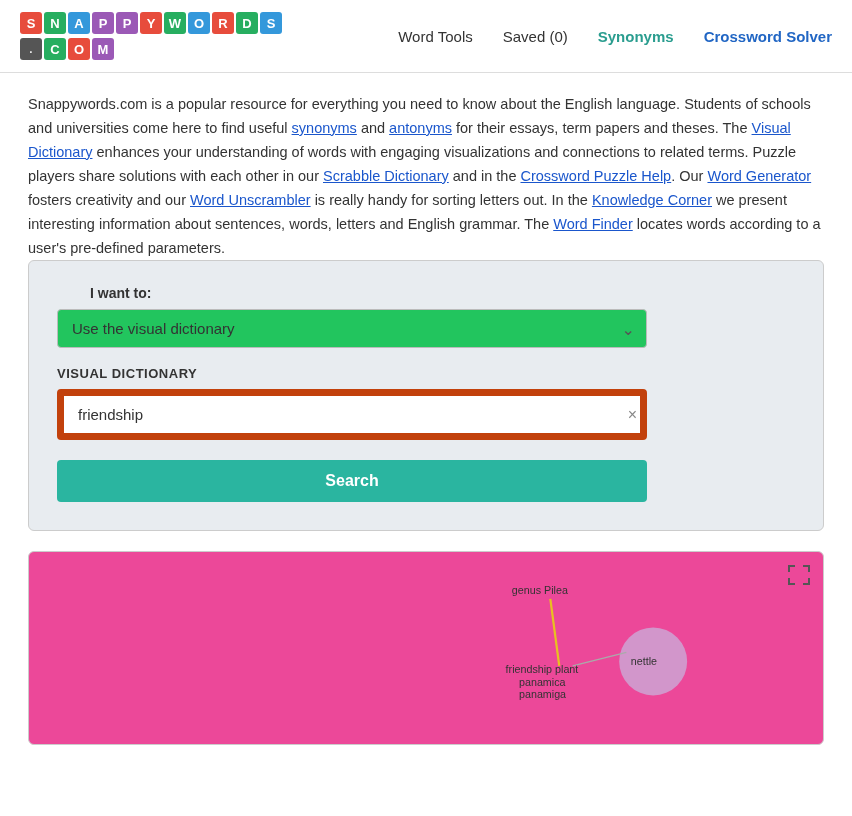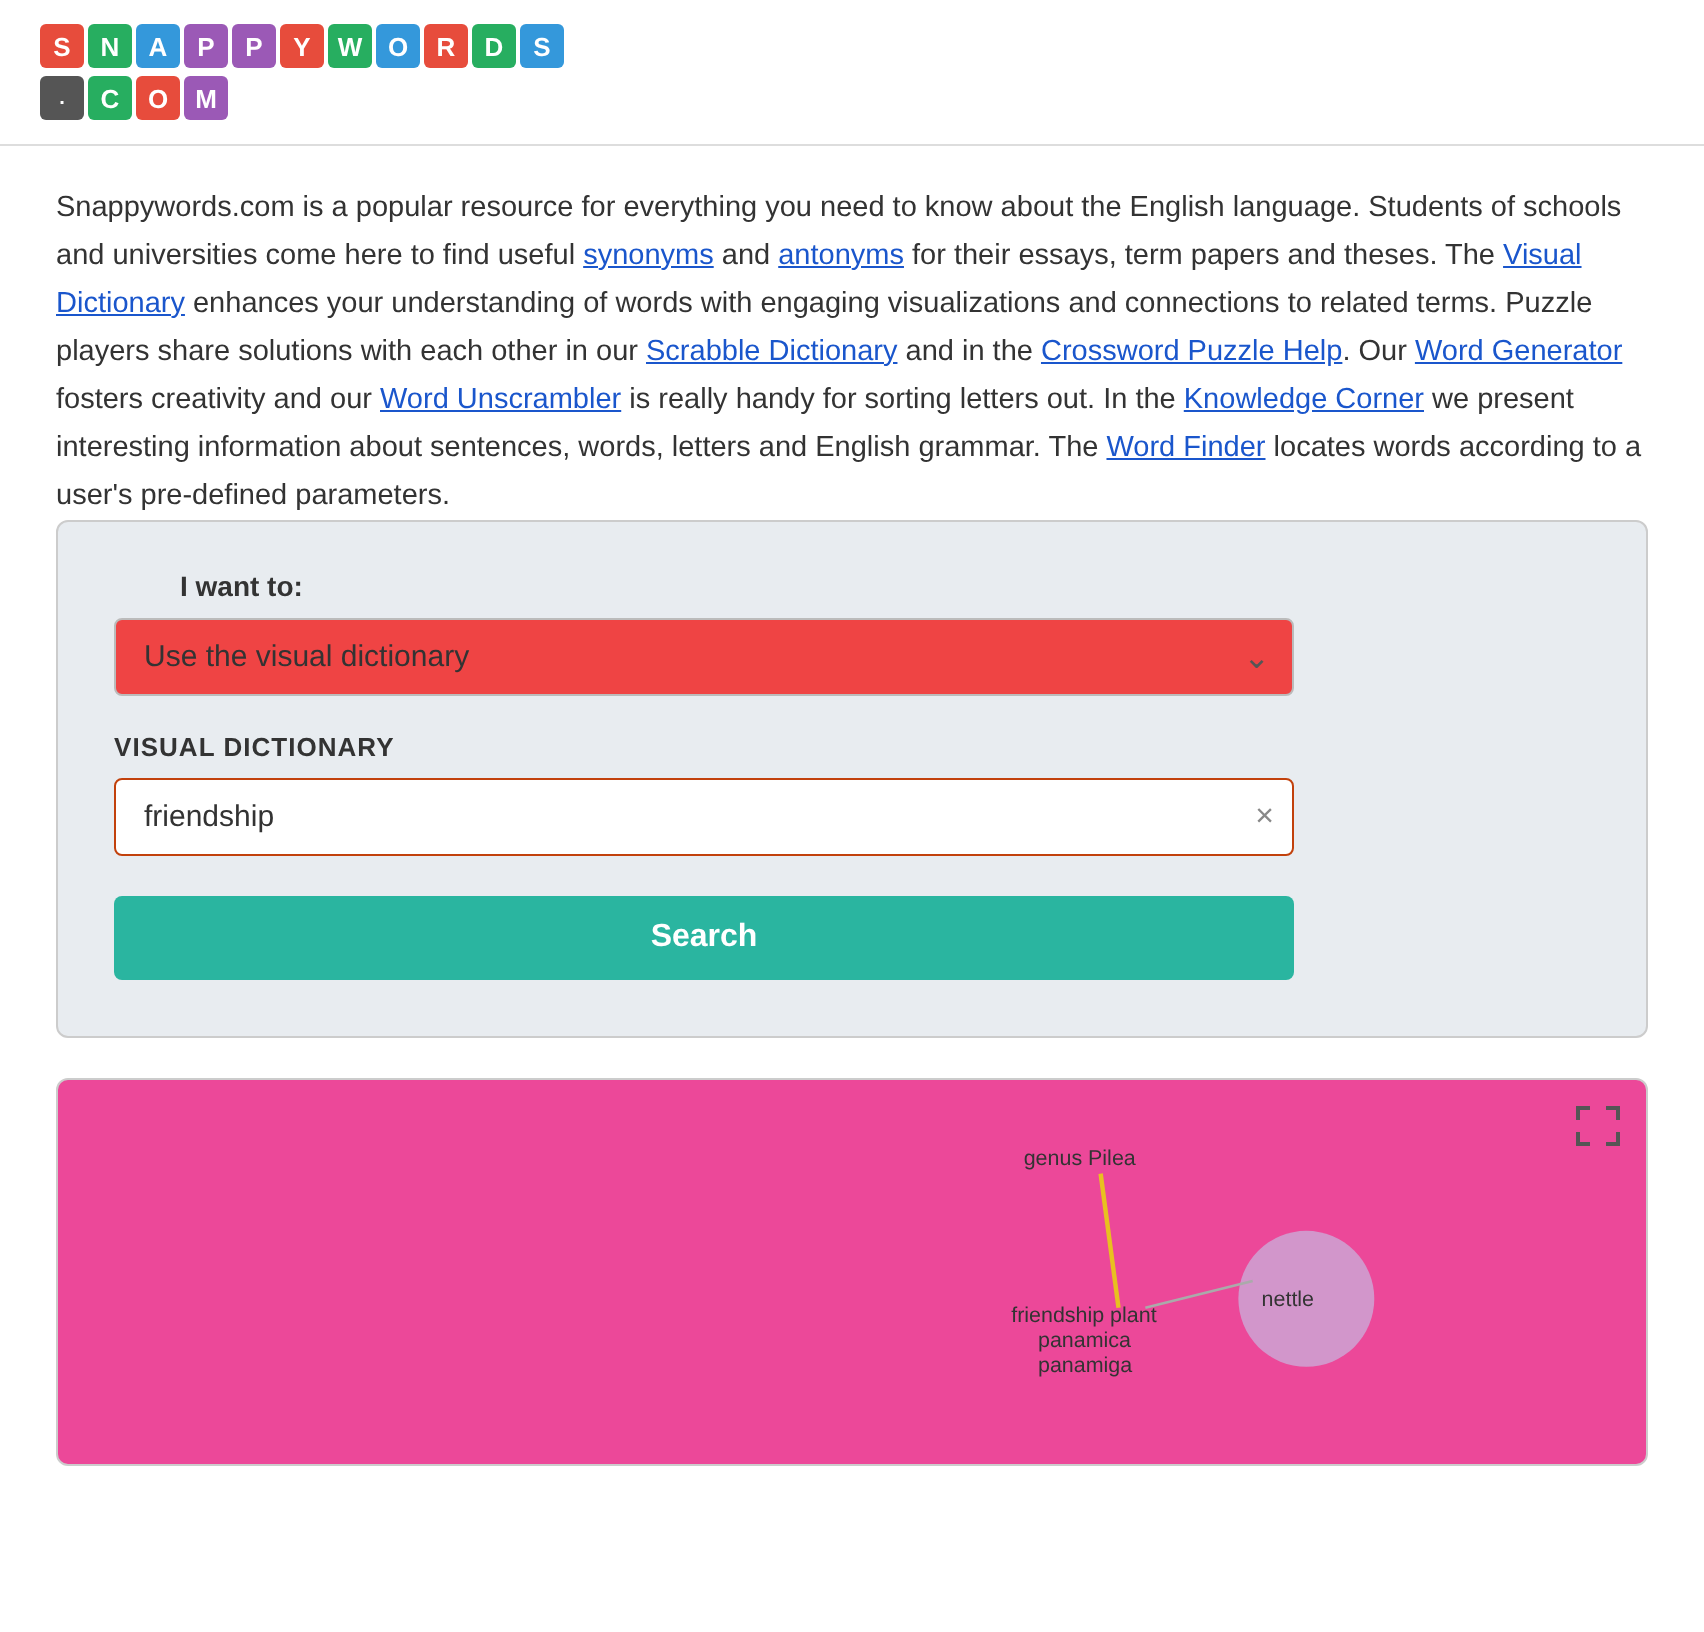--- a/index.html
+++ b/index.html
@@ -92,21 +92,21 @@
       width: 100%;
       max-width: 590px;
       margin-bottom: 18px;
     }
     .select-wrapper select {
       width: 100%;
       padding: 10px 40px 10px 14px;
       font-size: 15px;
       border: 1px solid #bbb;
       border-radius: 4px;
-      background: #ef4444;
+      background: #22c55e;
       appearance: none;
       -webkit-appearance: none;
       cursor: pointer;
       color: #333;
     }
     .select-wrapper .chevron {
       position: absolute;
       right: 12px;
       top: 50%;
       transform: translateY(-50%);
@@ -125,21 +125,21 @@
     .input-wrapper {
       position: relative;
       width: 100%;
       max-width: 590px;
       margin-bottom: 20px;
     }
     .input-wrapper input {
       width: 100%;
       padding: 10px 44px 10px 14px;
       font-size: 15px;
-      border: 1px solid #c2410c;
+      border: 7px solid #c2410c;
       border-radius: 4px;
       background: #fff;
       color: #333;
     }
     .input-wrapper .clear-btn {
       position: absolute;
       right: 10px;
       top: 50%;
       transform: translateY(-50%);
       background: none;
@@ -216,20 +216,26 @@
       <div class="logo-tile" style="background:#3498db;">S</div>
     </div>
     <div class="logo-row" style="margin-top:2px;">
       <div class="logo-tile" style="background:#555; font-size:10px;">.</div>
       <div class="logo-tile" style="background:#27ae60;">C</div>
       <div class="logo-tile" style="background:#e74c3c;">O</div>
       <div class="logo-tile" style="background:#9b59b6;">M</div>
     </div>
   </div>
 
+  <nav class="nav">
+    <a class="nav-item">Word Tools</a>
+    <a class="nav-item">Saved (0)</a>
+    <a class="nav-item teal">Synonyms</a>
+    <a class="nav-item blue">Crossword Solver</a>
+  </nav>
 </header>
 
 <main class="main">
 
   <p class="intro-text">
     Snappywords.com is a popular resource for everything you need to know about the English
     language. Students of schools and universities come here to find useful
     <a href="#">synonyms</a> and
     <a href="#">antonyms</a> for
     their essays, term papers and theses. The

